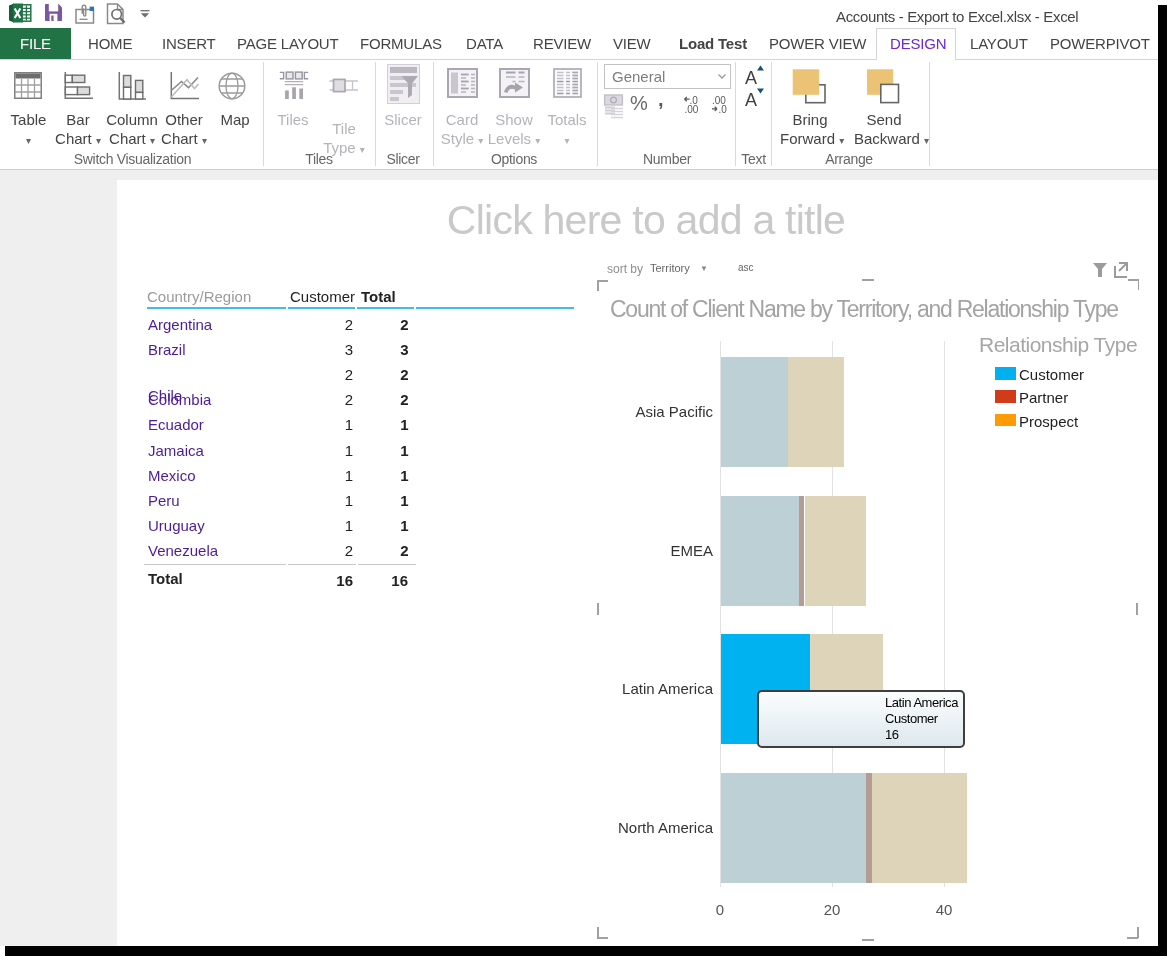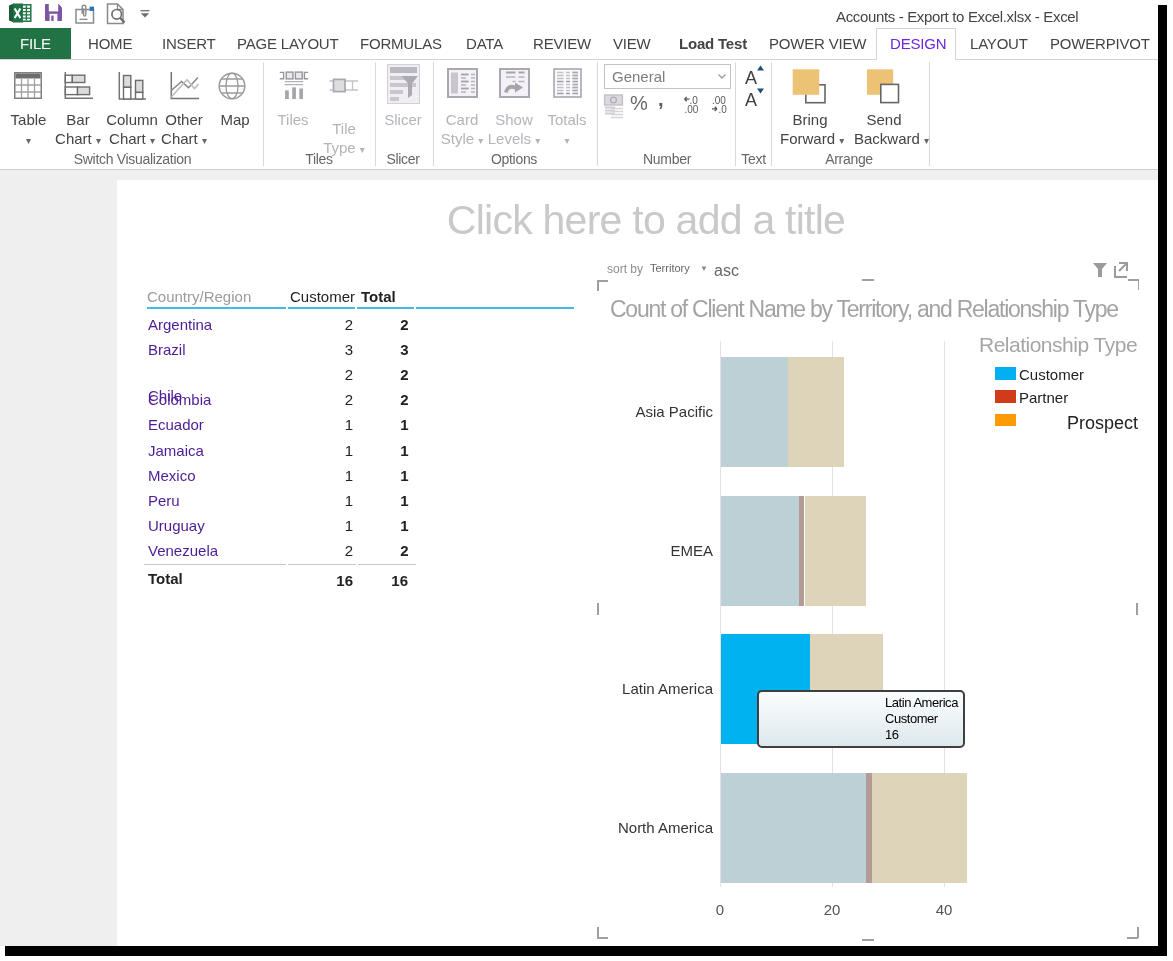--- a/index.html
+++ b/index.html
@@ -296,21 +296,21 @@
     <div class="abs" style="left:144px; top:564px; width:142px; height:1px; background:#c9c9c9;"></div>
     <div class="abs" style="left:288px; top:564px; width:68px; height:1px; background:#c9c9c9;"></div>
     <div class="abs" style="left:358px; top:564px; width:58px; height:1px; background:#c9c9c9;"></div>
     <div class="t" style="left:148px; top:569.5px; font-size:15px; color:#222; font-weight:bold;">Total</div>
     <div class="t" style="left:253px; top:572px; width:100px; text-align:right; font-size:15px; color:#222; font-weight:bold;">16</div>
     <div class="t" style="left:308px; top:572px; width:100px; text-align:right; font-size:15px; color:#222; font-weight:bold;">16</div>
 
     <div class="t" style="left:607px; top:262px; font-size:12px; color:#8e8e8e;">sort by</div>
     <div class="t" style="left:650px; top:262px; font-size:11px; color:#666;">Territory</div>
     <div class="t" style="left:700px; top:264px; font-size:8px; color:#888;">▼</div>
-    <div class="t" style="left:714px; top:262px; font-size:16px; color:#666;">asc</div>
+    <div class="t" style="left:738px; top:262px; font-size:10px; color:#666;">asc</div>
 
     <svg class="abs" style="left:1092px; top:262px;" width="40" height="16" viewBox="0 0 40 16">
       <path d="M1 1 H15 L10 7 V15 H6 V7 Z" fill="#9b9b9b"></path>
       <path d="M23 4 V15 H35" fill="none" stroke="#9b9b9b" stroke-width="2"></path>
       <path d="M27 1 H35 V9" fill="none" stroke="#9b9b9b" stroke-width="2"></path>
       <path d="M35 1 L27 9" stroke="#9b9b9b" stroke-width="2"></path>
     </svg>
 
     <div class="abs" style="left:597px; top:280px; width:11px; height:1.5px; background:#a0a0a0;"></div>
     <div class="abs" style="left:597px; top:280px; width:1.5px; height:11px; background:#a0a0a0;"></div>
@@ -353,19 +353,19 @@
     <div class="t" style="left:690px; top:901px; width:60px; text-align:center; font-size:15px; color:#555;">0</div>
     <div class="t" style="left:802px; top:901px; width:60px; text-align:center; font-size:15px; color:#555;">20</div>
     <div class="t" style="left:914px; top:901px; width:60px; text-align:center; font-size:15px; color:#555;">40</div>
 
     <div class="t" style="left:979px; top:333px; font-size:21px; color:#a6a6a6; letter-spacing:-0.5px;">Relationship Type</div>
     <div class="abs" style="left:995px; top:367px; width:21px; height:12.5px; background:#00b0f0;"></div>
     <div class="t" style="left:1019px; top:366px; font-size:15px; color:#222;">Customer</div>
     <div class="abs" style="left:995px; top:390px; width:21px; height:12.5px; background:#d13b19;"></div>
     <div class="t" style="left:1019px; top:389px; font-size:15px; color:#222;">Partner</div>
     <div class="abs" style="left:995px; top:413.5px; width:21px; height:12.5px; background:#fc9b06;"></div>
-    <div class="t" style="left:1019px; top:412.5px; font-size:18px; color:#222;margin-left:48px;">Prospect</div>
+    <div class="t" style="left:1019px; top:412.5px; font-size:15px; color:#222;">Prospect</div>
 
     <div class="abs" style="left:757px; top:690px; width:208px; height:58px; border:2px solid #3f3f3f; border-radius:5px; background:linear-gradient(180deg,#fbfdfe 0%,#eef4f7 45%,#dde8ed 100%); font-size:13px; color:#000; letter-spacing:-0.45px; overflow:hidden;">
       <div class="t" style="left:126px; top:3px; line-height:15.8px;">Latin America<br>Customer<br>16</div>
     </div>
   </div>
 </div>
 
 </body></html>

